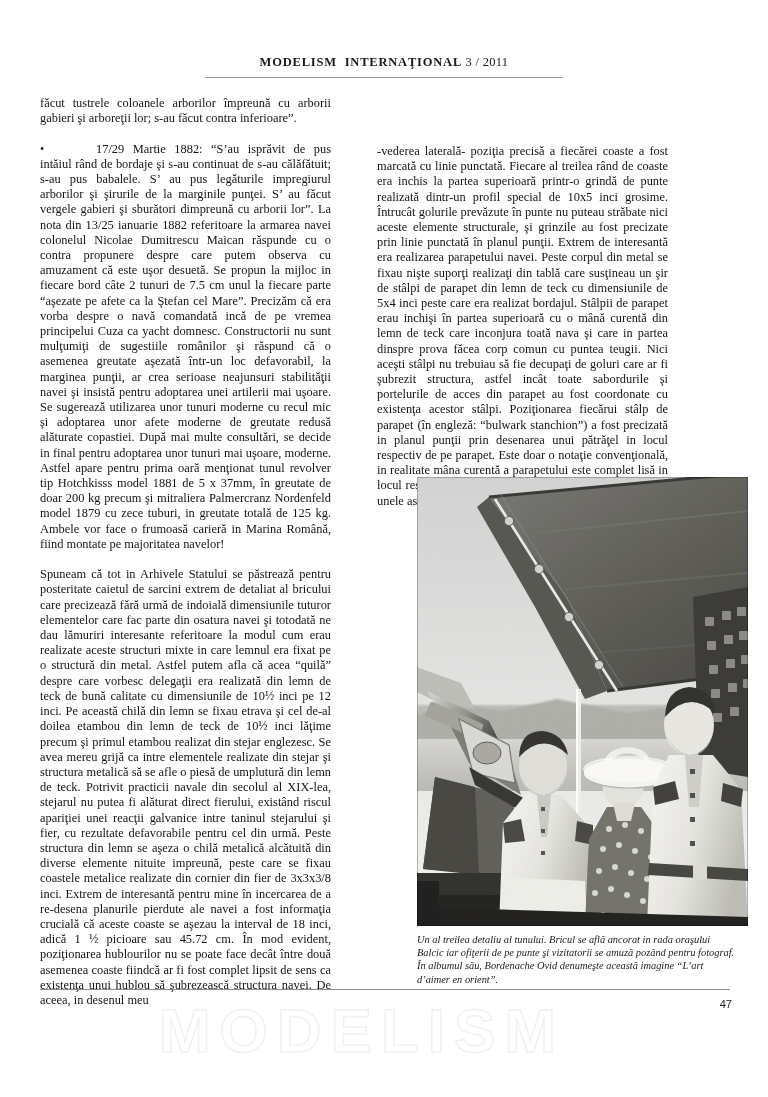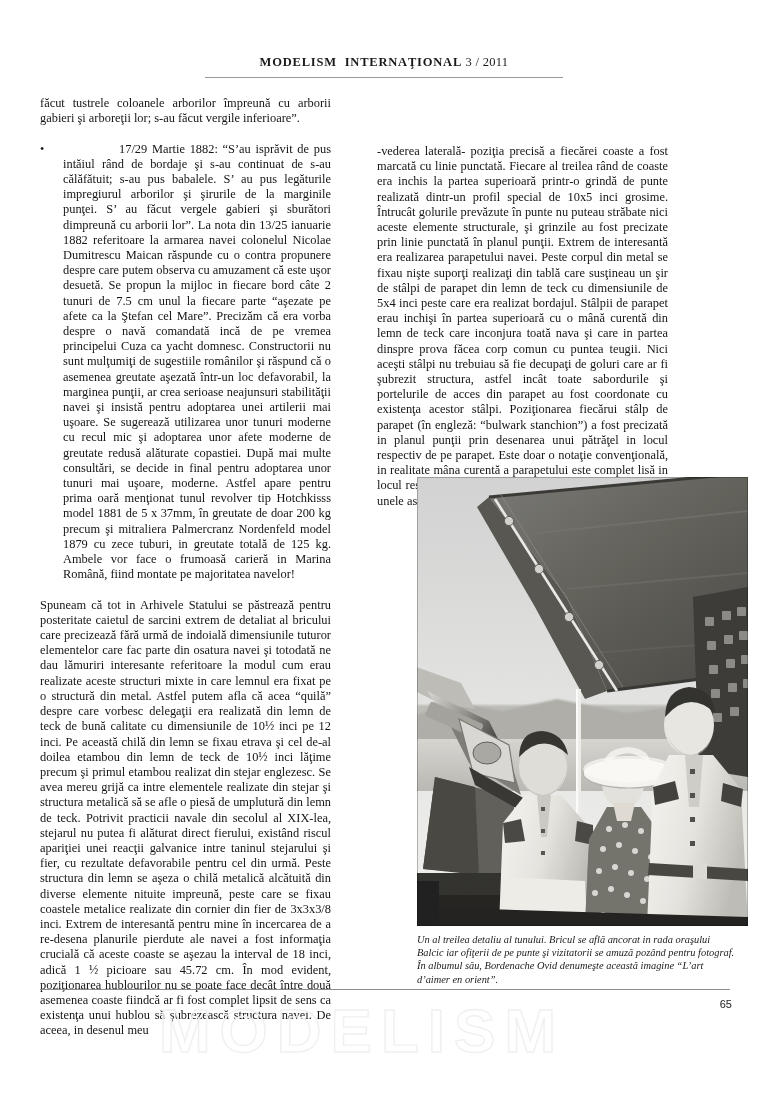--- a/index.html
+++ b/index.html
@@ -73,21 +73,20 @@
   }
   .bullet-glyph {
     position: absolute;
     left: 0; top: 0;
     font-size: 12px;
     line-height: 15.2px;
   }
   .bullet-para .bullet-body {
     display: block;
     text-indent: 56px;
-    margin-left: 23px;
   }
 
   
   .photo-figure {
     position: absolute;
     left: 377px;
     top: 461px;
     width: 279px;
   }
   .photo-frame {
@@ -142,21 +141,21 @@
 <body>
 
 <div class="page-header">
   <span class="header-title"><span>MODELISM  INTERNAŢIONAL</span><span class="issue"> 3 / 2011</span></span>
 </div>
 <div class="header-rule"></div>
 
 <div class="columns">
 
   <div class="col col-left">
-    <p>făcut tustrele coloanele arborilor împreună cu arborii gabieri şi arboreţii lor; s-au făcut vergile inferioare”.</p>
+    <p>făcut tustrele coloanele arborilor împreună cu arborii gabieri şi arboreţii lor; s-au făcut contra inferioare”.</p>
 
     <p class="gap-before bullet-para">
       <span class="bullet-glyph">•</span>
       <span class="bullet-body">17/29 Martie 1882: “S’au isprăvit de pus intăiul rând de bordaje şi s-au continuat de s-au călăfătuit; s-au pus babalele. S’ au pus legăturile impregiurul arborilor şi şirurile de la marginile punţei. S’ au făcut vergele gabieri şi sburători dimpreună cu arborii lor”. La nota din 13/25 ianuarie 1882 referitoare la armarea navei colonelul Nicolae Dumitrescu Maican răspunde cu o contra propunere despre care putem observa cu amuzament că este uşor desuetă. Se propun la mijloc in fiecare bord câte 2 tunuri de 7.5 cm unul la fiecare parte “aşezate pe afete ca la Ştefan cel Mare”. Precizăm că era vorba despre o navă comandată incă de pe vremea principelui Cuza ca yacht domnesc. Constructorii nu sunt mulţumiţi de sugestiile românilor şi răspund că o asemenea greutate aşezată într-un loc defavorabil, la marginea punţii, ar crea serioase neajunsuri stabilităţii navei şi insistă pentru adoptarea unei artilerii mai uşoare. Se sugerează utilizarea unor tunuri moderne cu recul mic şi adoptarea unor afete moderne de greutate redusă alăturate copastiei. După mai multe consultări, se decide in final pentru adoptarea unor tunuri mai uşoare, moderne. Astfel apare pentru prima oară menţionat tunul revolver tip Hotchkisss model 1881 de 5 x 37mm, în greutate de doar 200 kg precum şi mitraliera Palmercranz Nordenfeld model 1879 cu zece tuburi, in greutate totală de 125 kg. Ambele vor face o frumoasă carieră in Marina Română, fiind montate pe majoritatea navelor!</span>
     </p>
 
     <p class="gap-before">Spuneam că tot in Arhivele Statului se păstrează pentru posteritate caietul de sarcini extrem de detaliat al bricului care precizează fără urmă de indoială dimensiunile tuturor elementelor care fac parte din osatura navei şi totodată ne dau lămuriri interesante referitoare la modul cum erau realizate aceste structuri mixte in care lemnul era fixat pe o structură din metal. Astfel putem afla că acea “quilă” despre care vorbesc delegaţii era realizată din lemn de teck de bună calitate cu dimensiunile de 10½ inci pe 12 inci. Pe această chilă din lemn se fixau etrava şi cel de-al doilea etambou din lemn de teck de 10½ inci lăţime precum şi primul etambou realizat din stejar englezesc. Se avea mereu grijă ca intre elementele realizate din stejar şi structura metalică să se afle o piesă de umplutură din lemn de teck. Potrivit practicii navale din secolul al XIX-lea, stejarul nu putea fi alăturat direct fierului, existând riscul apariţiei unei reacţii galvanice intre taninul stejarului şi fier, cu rezultate defavorabile pentru cel din urmă. Peste structura din lemn se aşeza o chilă metalică alcătuită din diverse elemente nituite impreună, peste care se fixau coastele metalice realizate din cornier din fier de 3x3x3/8 inci. Extrem de interesantă  pentru mine în incercarea de a re-desena planurile pierdute ale navei a fost  informaţia crucială că aceste coaste se aşezau la interval de 18 inci, adică 1 ½  picioare sau 45.72 cm. În mod evident, poziţionarea hublourilor nu se poate face decât între două asemenea coaste fiindcă ar fi fost complet lipsit de sens ca existenţa unui hublou să şubrezească structura navei. De aceea, in desenul meu</p>
   </div>
 
   <div class="col col-right">
@@ -341,13 +340,13 @@
         <rect x="0" y="0" width="331" height="449" filter="url(#grain)" fill="#ffffff" opacity="0.07"></rect>
         <rect x="0" y="0" width="331" height="449" fill="none" stroke="#000000" stroke-width="2" opacity="0.25"></rect>
       </g>
     </svg>
   </div>
   <figcaption class="photo-caption">Un al treilea detaliu al tunului. Bricul se află ancorat in rada oraşului Balcic iar ofiţerii de pe punte şi vizitatorii se amuză pozând pentru fotograf. În albumul său, Bordenache Ovid denumeşte această imagine “L’art d’aimer en orient”.</figcaption>
 </figure>
 
 <div class="footer-rule"></div>
 <div class="watermark">MODELISM</div>
-<div class="page-number">65</div>
+<div class="page-number">47</div>
 
 </body></html>

